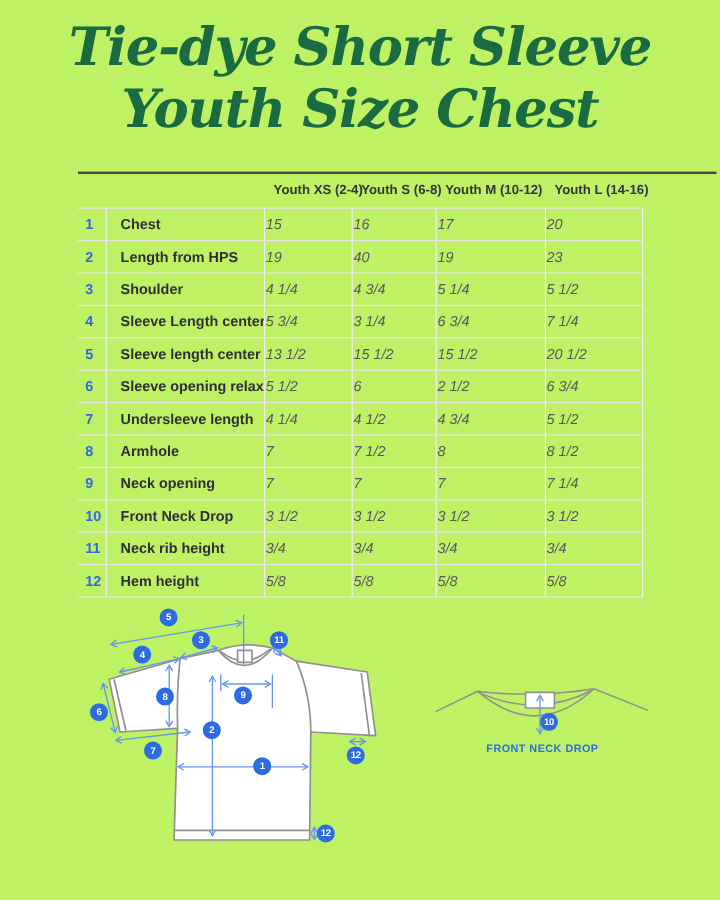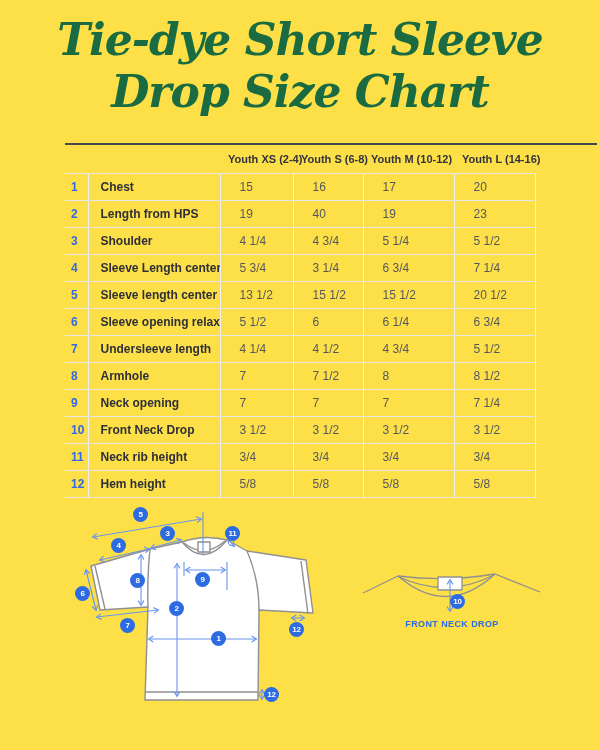--- a/index.html
+++ b/index.html
@@ -1,47 +1,47 @@
 <!DOCTYPE html>
 <html><head>
 <meta charset="utf-8">
 <style>
   html,body{margin:0;padding:0;background:#ffffff;}
-  .page{position:relative;width:600px;height:750px;background:#fde047;overflow:hidden;
+  .page{position:relative;width:600px;height:750px;background:#bef264;overflow:hidden;
         font-family:"Liberation Sans",sans-serif;}
   
   .title{position:absolute;left:0;top:14px;width:600px;text-align:center;
          font-family:"DejaVu Serif",serif;font-style:italic;font-weight:700;
          font-size:44px;line-height:1.18;letter-spacing:-1px;color:#1b6b42;margin:0;}
   
   .tblwrap{position:absolute;left:65px;top:143px;width:532px;}
   .topline{width:532px;height:2px;background:#46464d;}
   table{border-collapse:collapse;table-layout:fixed;width:470px;}
   th{height:28px;font-size:11px;font-weight:bold;color:#33333b;text-align:left;
      padding:0 0 0 8px;border-bottom:1px solid #e6e6e9;white-space:nowrap;}
   td{height:26px;font-size:12px;border-bottom:1px solid #e6e6e9;border-right:1px solid #eef0f3;
      padding:0;white-space:nowrap;overflow:hidden;}
   td.c-num{color:#3467e3;font-weight:bold;padding-left:6px;}
   td.c-name{color:#2f2f37;font-weight:bold;padding-left:12px;font-size:12px;}
-  td.c-val{color:#57575f;padding-left:19px;}
+  td.c-val{color:#57575f;padding-left:1px;font-style:italic;}
   
   .diagram{position:absolute;left:0;top:480px;width:600px;height:270px;}
   .diagram svg{position:absolute;left:0;top:0;}
   .marker{position:absolute;width:15px;height:15px;border-radius:50%;background:#2d6be2;
           color:#ffffff;font-size:8px;font-weight:bold;line-height:15px;text-align:center;
           letter-spacing:-0.3px;}
   .neck-label{position:absolute;left:377px;top:139px;width:150px;text-align:center;
               color:#2b6be6;font-size:9px;font-weight:bold;letter-spacing:0.4px;}
 </style>
 </head>
 <body>
 
 <div class="page">
 
-  <h1 class="title"><span>Tie-dye Short Sleeve</span><br><span>Drop Size Chart</span></h1>
+  <h1 class="title"><span>Tie-dye Short Sleeve</span><br><span>Youth Size Chest</span></h1>
 
   <div class="tblwrap">
     <div class="topline"></div>
     <table>
       <colgroup>
         <col style="width:23px">
           <col style="width:132px">
           <col style="width:73px">
         <col style="width:70px">
           <col style="width:91px">
@@ -96,21 +96,21 @@
             <td class="c-val">13 1/2</td>
             <td class="c-val">15 1/2</td>
             <td class="c-val">15 1/2</td>
             <td class="c-val">20 1/2</td>
           </tr>
           <tr>
             <td class="c-num">6</td>
             <td class="c-name">Sleeve opening relaxed</td>
             <td class="c-val">5 1/2</td>
             <td class="c-val">6</td>
-            <td class="c-val">6 1/4</td>
+            <td class="c-val">2 1/2</td>
             <td class="c-val">6 3/4</td>
           </tr>
           <tr>
             <td class="c-num">7</td>
             <td class="c-name">Undersleeve length</td>
             <td class="c-val">4 1/4</td>
             <td class="c-val">4 1/2</td>
             <td class="c-val">4 3/4</td>
             <td class="c-val">5 1/2</td>
           </tr>

